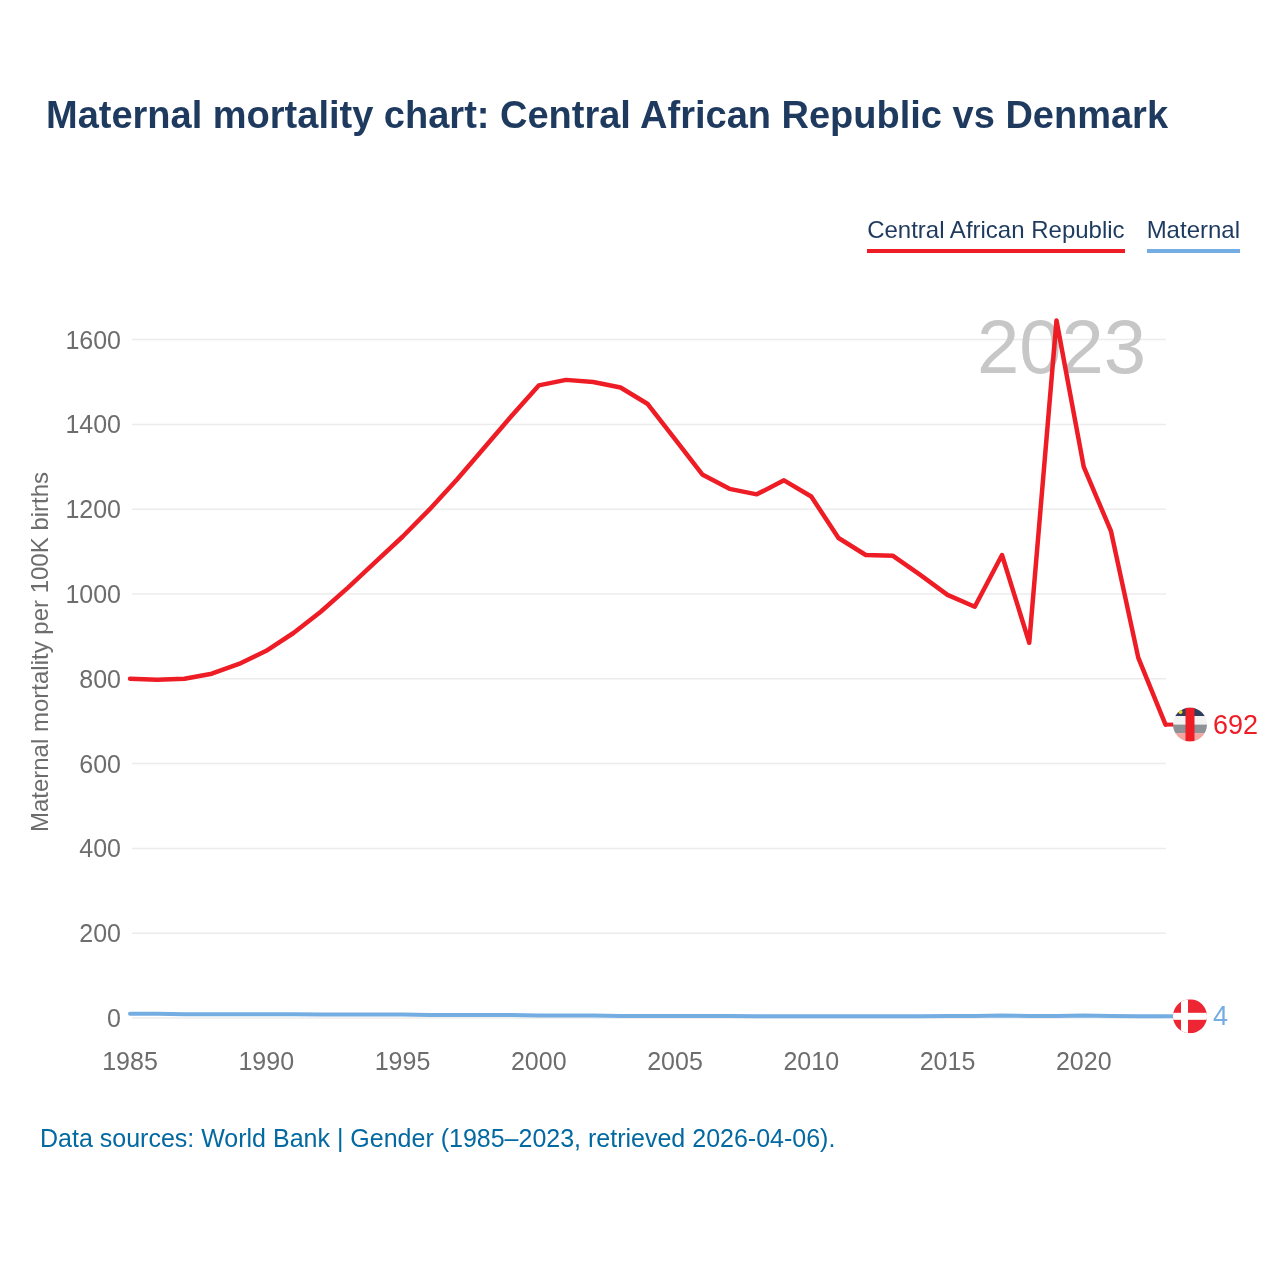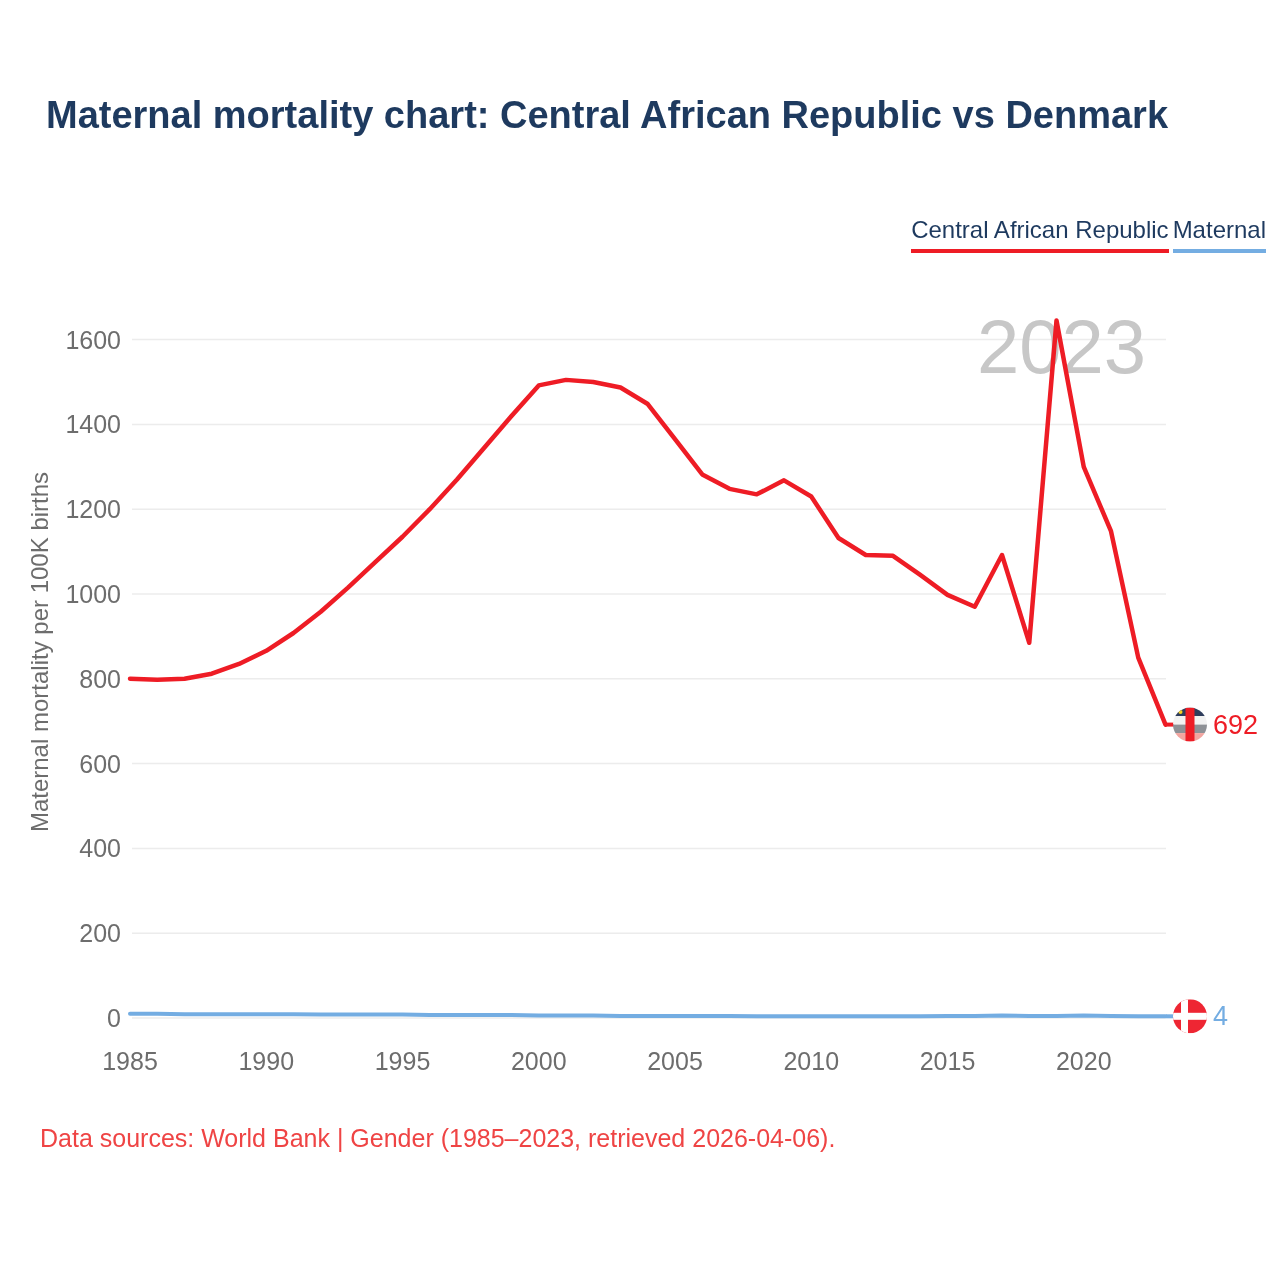--- a/index.html
+++ b/index.html
@@ -11,31 +11,31 @@
   }
   #stage { position: relative; width: 1280px; height: 1280px; }
   #chart-svg { position: absolute; left: 0; top: 0; z-index: 1; }
   .page-title {
     position: absolute; left: 30px; top: 70px;
     max-width: 1130px;
     font-size: 38px; font-weight: 700; line-height: 1.55;
     color: #1e3a5f; z-index: 2; margin: 16px;
   }
   .legend {
-    position: absolute; top: 216px; right: 14px;
-    display: flex; gap: 4px; z-index: 2;
+    position: absolute; top: 216px; right: 40px;
+    display: flex; gap: 22px; z-index: 2;
   }
   .legend-item {
     font-size: 24px; color: #1e3a5f;
     padding-bottom: 5px; border-bottom: 4px solid #999;
     cursor: pointer; white-space: nowrap;
   }
   .footer {
     position: absolute; left: 40px; top: 1118px;
-    font-size: 25px; color: #ef4444; line-height: 1.62; z-index: 2;
+    font-size: 25px; color: #0369a1; line-height: 1.62; z-index: 2;
   }
 </style>
 </head>
 <body>
 
 <div id="stage">
 
   <h1 class="page-title">Maternal mortality chart: Central African Republic vs Denmark</h1>
 
   <div class="legend">

